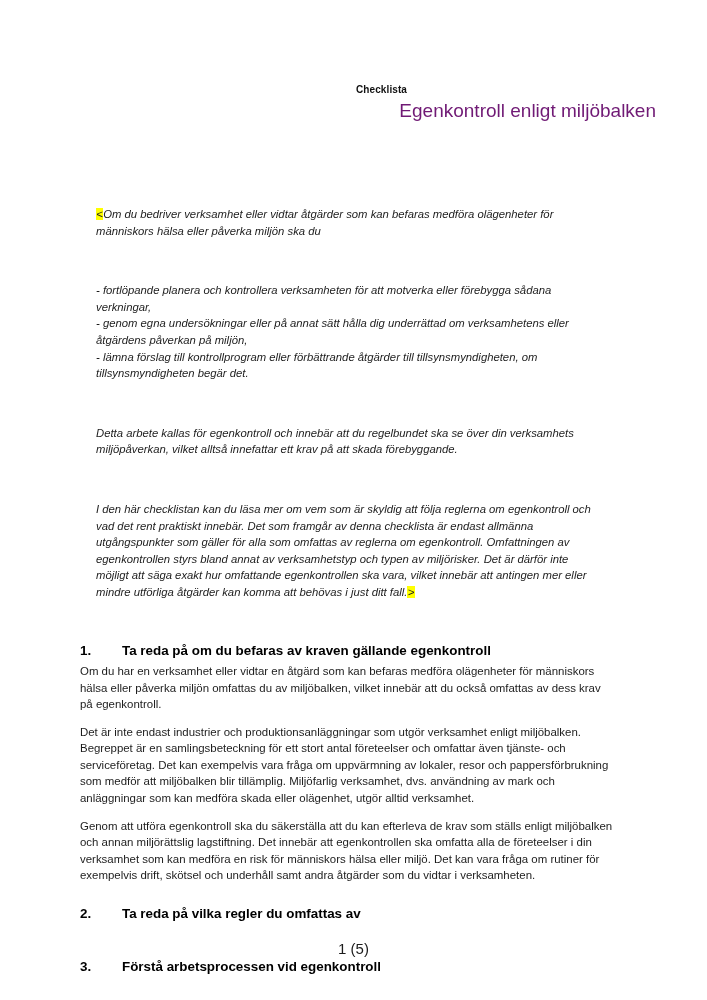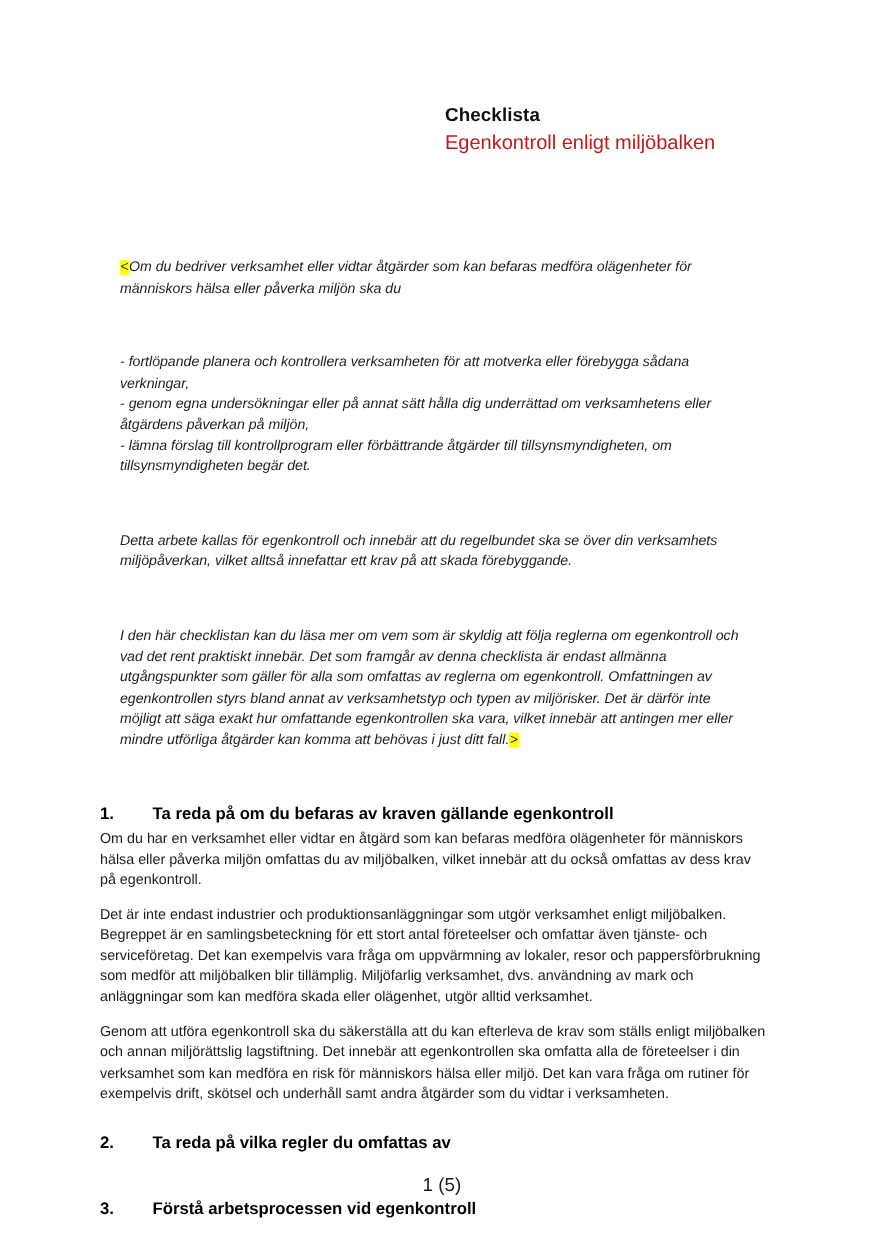--- a/index.html
+++ b/index.html
@@ -27,34 +27,35 @@
 
   
   .doc-header {
     position: absolute;
     left: 356px;
     top: 84px;
     width: 300px;
   }
 
   .doc-title {
-    font-size: 15px;
+    font-size: 10px;
     font-weight: bold;
     line-height: 1.25;
     letter-spacing: 0.1px;
     margin: 0;
     color: #111111;
   }
 
   .doc-subtitle {
-    font-size: 16px;
+    font-size: 19px;
     font-weight: normal;
     line-height: 1.3;
     margin: 2px 0 0 0;
-    color: #b91c1c;
+    color: #701a75;
+    text-align: right;
   }
 
   
   .content {
     position: absolute;
     left: 80px;
     top: 190px;
     width: 534px;
   }
 

